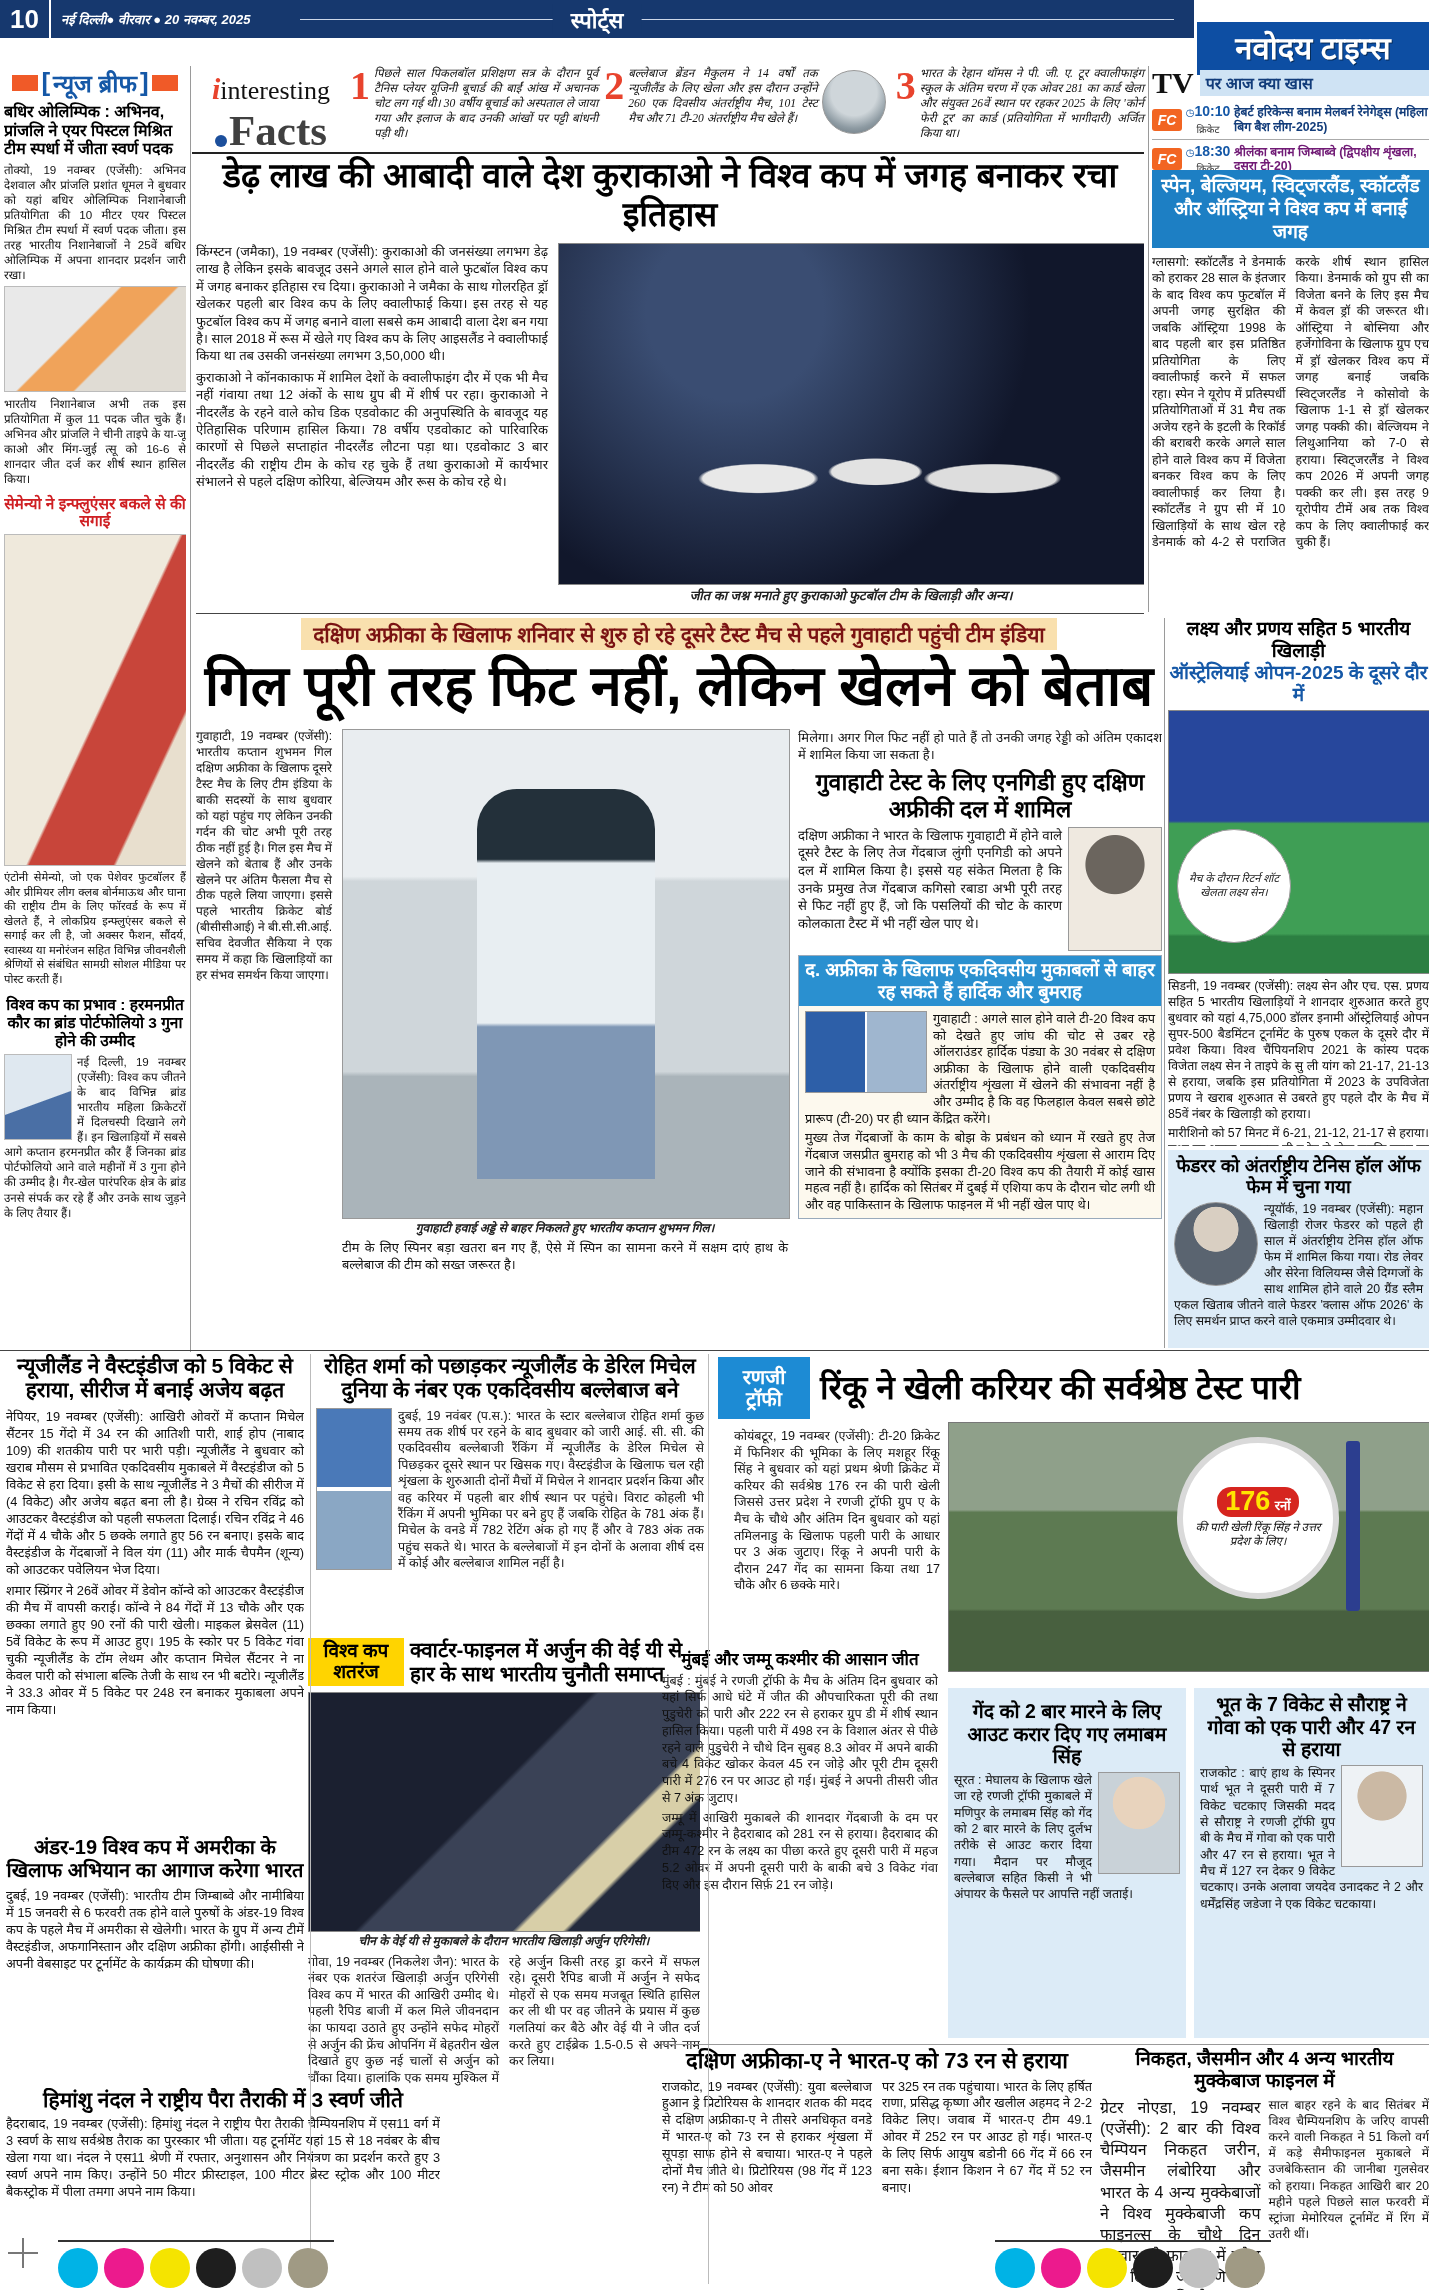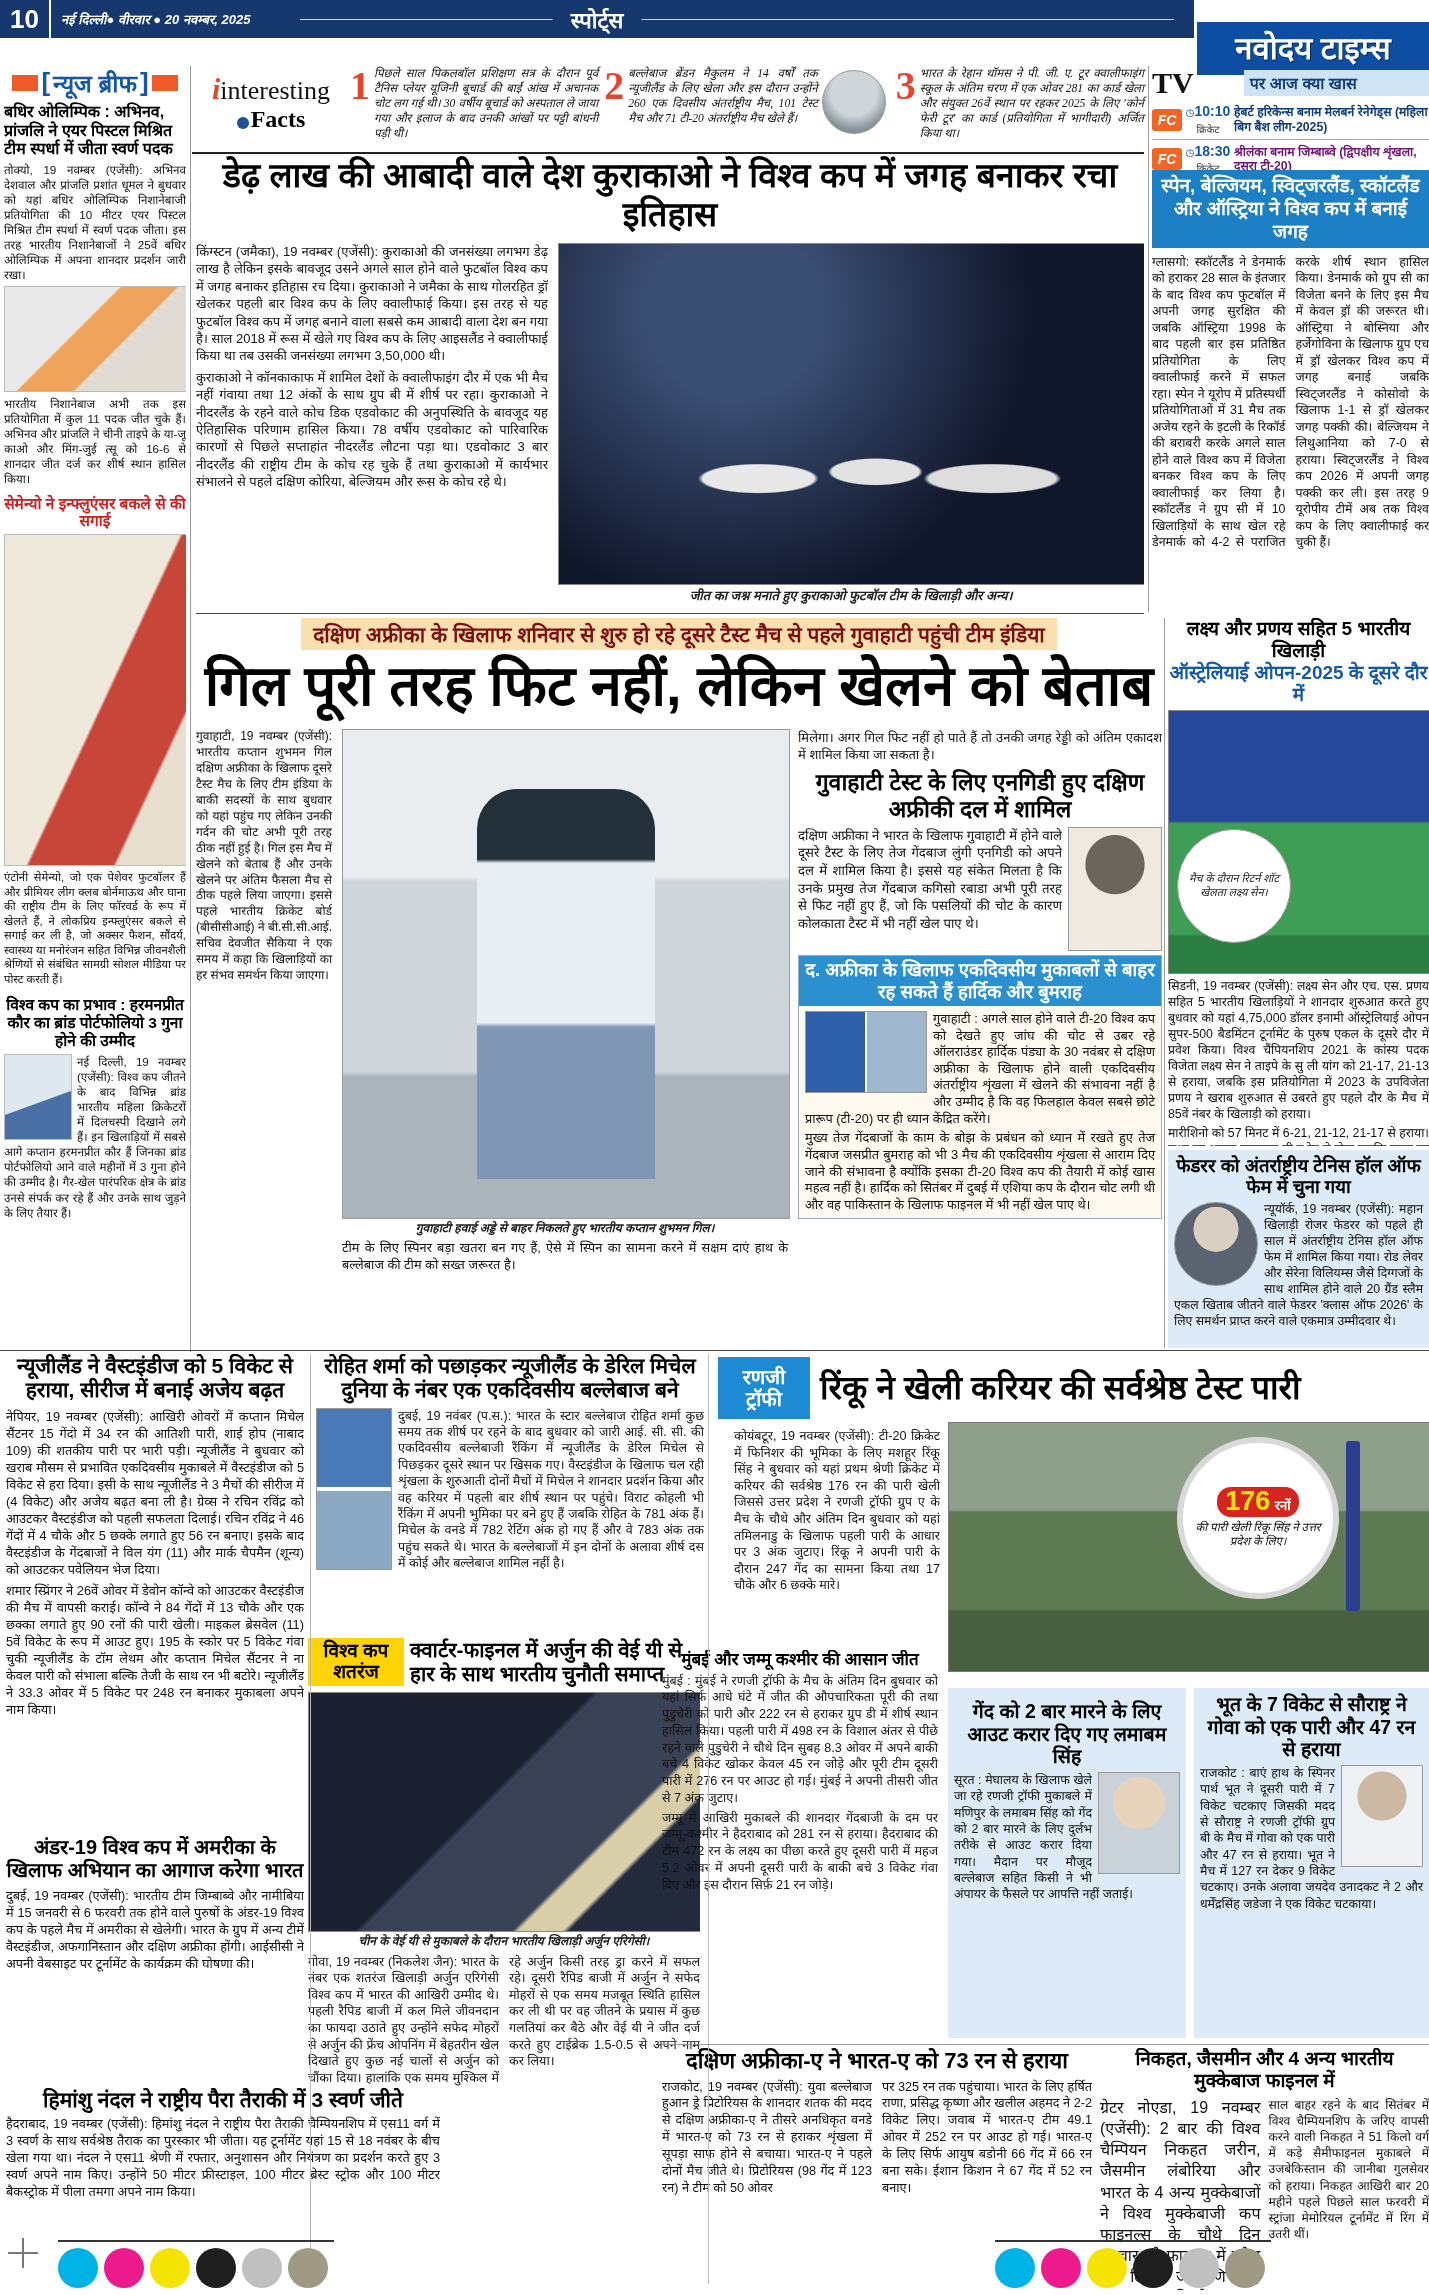--- a/index.html
+++ b/index.html
@@ -32,21 +32,21 @@
     <div style="position:absolute;left:300px;right:20px;top:19px;height:1px;background:#cdd7e8;"></div>
     <span style="position:absolute;left:50%;transform:translateX(-50%);background:#16386e;color:#fff;font-weight:bold;font-size:22px;padding:0 18px;">स्पोर्ट्स</span>
   </div>
   <div class="abs" style="left:1197px;top:22px;width:232px;height:50px;background:#0d4ea3;display:flex;align-items:center;justify-content:center;border-bottom:3px solid #0d4ea3;">
     <span style="color:#fff;font-weight:bold;font-size:31px;text-shadow:1px 1px 0 #062a56;">नवोदय टाइम्स</span>
   </div>
 
   <div class="abs" style="left:192px;top:66px;width:952px;height:86px;display:flex;align-items:stretch;border-bottom:2px solid #222;">
     <div style="width:158px;flex:none;text-align:center;padding-top:6px;">
       <div><span class="ser" style="color:#e8432d;font-style:italic;font-weight:bold;font-size:30px;">i</span><span class="ser" style="font-size:26px;color:#111;">interesting</span></div>
-      <div><span style="display:inline-block;width:12px;height:12px;border-radius:50%;background:#1c4f9c;vertical-align:middle;margin-right:2px;"></span><span class="ser" style="font-size:24px;color:#000000;font-weight:bold;">Facts</span></div>
+      <div><span style="display:inline-block;width:12px;height:12px;border-radius:50%;background:#1c4f9c;vertical-align:middle;margin-right:2px;"></span><span class="ser" style="font-size:43px;color:#404040;font-weight:bold;">Facts</span></div>
     </div>
     <div style="flex:1;display:flex;gap:6px;">
       <div style="flex:1;display:flex;">
         <span class="ser" style="color:#e8432d;font-size:40px;font-weight:bold;line-height:1;margin-right:4px;">1</span>
         <span class="ser jus" style="font-size:11.6px;font-style:italic;line-height:1.3;">पिछले साल पिकलबॉल प्रशिक्षण सत्र के दौरान पूर्व टैनिस प्लेयर यूजिनी बूचार्ड की बाईं आंख में अचानक चोट लग गई थी। 30 वर्षीय बूचार्ड को अस्पताल ले जाया गया और इलाज के बाद उनकी आंखों पर पट्टी बांधनी पड़ी थी।</span>
       </div>
       <div style="flex:1.15;display:flex;">
         <span class="ser" style="color:#e8432d;font-size:40px;font-weight:bold;line-height:1;margin-right:4px;">2</span>
         <span class="ser jus" style="font-size:11.6px;font-style:italic;line-height:1.3;">बल्लेबाज ब्रेंडन मैकुलम ने 14 वर्षों तक न्यूजीलैंड के लिए खेला और इस दौरान उन्होंने 260 एक दिवसीय अंतर्राष्ट्रीय मैच, 101 टेस्ट मैच और 71 टी-20 अंतर्राष्ट्रीय मैच खेले हैं।</span>
         <span class="photo" style="flex:none;width:62px;height:62px;border-radius:50%;background:radial-gradient(circle at 50% 35%,#cfd6da 0 45%,#8d9aa2 70%,#5d6a72);margin:4px;border:1px solid #999;"></span>
@@ -54,21 +54,21 @@
       <div style="flex:1;display:flex;">
         <span class="ser" style="color:#e8432d;font-size:40px;font-weight:bold;line-height:1;margin-right:4px;">3</span>
         <span class="ser jus" style="font-size:11.6px;font-style:italic;line-height:1.3;">भारत के रेहान थॉमस ने पी. जी. ए. टूर क्वालीफाइंग स्कूल के अंतिम चरण में एक ओवर 281 का कार्ड खेला और संयुक्त 26वें स्थान पर रहकर 2025 के लिए 'कोर्न फेरी टूर' का कार्ड (प्रतियोगिता में भागीदारी) अर्जित किया था।</span>
       </div>
     </div>
   </div>
 
   <div class="abs" style="left:1152px;top:66px;width:277px;height:94px;">
     <div style="display:flex;align-items:center;">
       <span class="ser" style="font-weight:bold;font-size:30px;margin-right:6px;">TV</span>
-      <span style="flex:1;background:#cfe3f4;color:#123c7a;font-weight:bold;font-size:16px;padding:2px 6px;margin-left:44px;">पर आज क्या खास</span>
+      <span style="flex:1;background:#cfe3f4;color:#123c7a;font-weight:bold;font-size:16px;padding:2px 6px;">पर आज क्या खास</span>
     </div>
     <div style="display:flex;align-items:center;margin-top:3px;border-bottom:1px solid #aaa;padding-bottom:2px;">
       <span style="flex:none;width:30px;height:22px;background:#f26522;color:#fff;font-weight:bold;font-style:italic;font-size:14px;display:flex;align-items:center;justify-content:center;border-radius:3px;">FC</span>
       <span style="flex:none;width:52px;text-align:center;line-height:1.05;">
         <span style="color:#1558a7;font-size:10px;">◷</span><span style="color:#1558a7;font-weight:bold;font-size:14px;">10:10</span><br>
         <span style="font-size:10px;color:#333;">क्रिकेट</span>
       </span>
       <span style="color:#123c7a;font-weight:bold;font-size:12.3px;line-height:1.2;">हेबर्ट हरिकेन्स बनाम मेलबर्न रेनेगेड्स (महिला बिग बैश लीग-2025)</span>
     </div>
     <div style="display:flex;align-items:center;margin-top:3px;">

